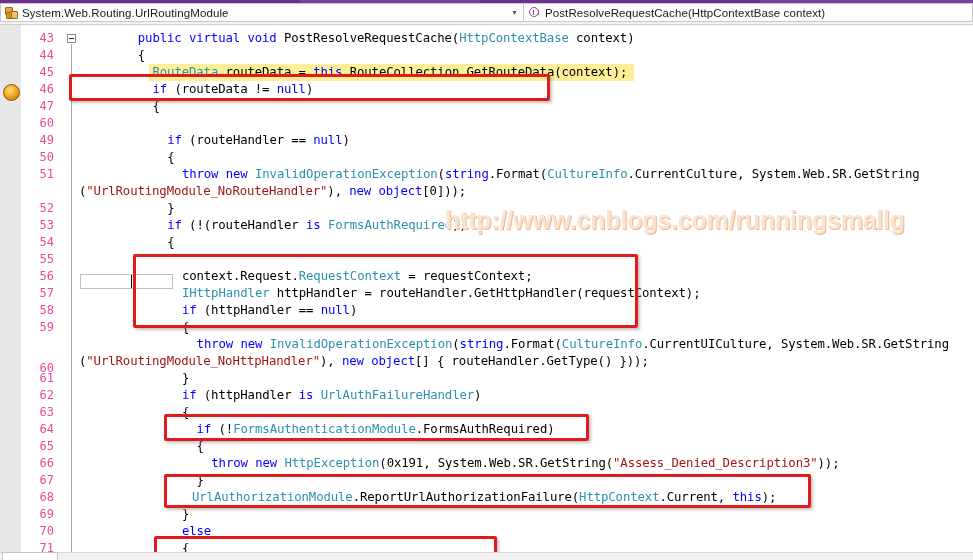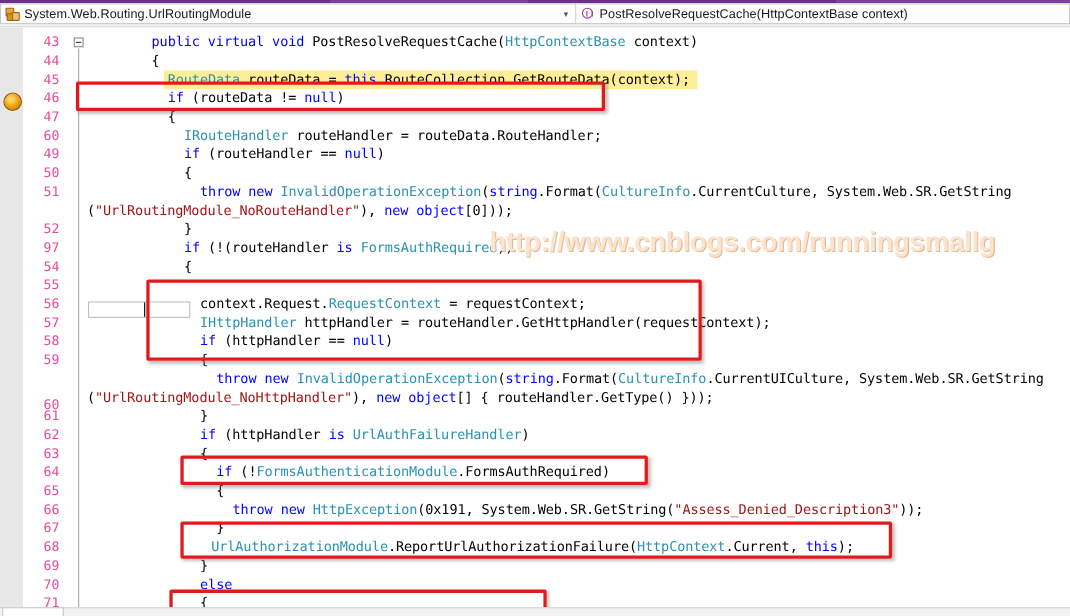--- a/index.html
+++ b/index.html
@@ -216,21 +216,21 @@
       <div class="ln" style="top: 5px;">43</div>
       <div class="ln" style="top: 22px;">44</div>
       <div class="ln" style="top: 39px;">45</div>
       <div class="ln" style="top: 56px;">46</div>
       <div class="ln" style="top: 73px;">47</div>
       <div class="ln" style="top: 90px;">60</div>
       <div class="ln" style="top: 107px;">49</div>
       <div class="ln" style="top: 124px;">50</div>
       <div class="ln" style="top: 141px;">51</div>
       <div class="ln" style="top: 175px;">52</div>
-      <div class="ln" style="top: 192px;">97</div>
+      <div class="ln" style="top: 192px;">53</div>
       <div class="ln" style="top: 209px;">54</div>
       <div class="ln" style="top: 226px;">55</div>
       <div class="ln" style="top: 243px;">56</div>
       <div class="ln" style="top: 260px;">57</div>
       <div class="ln" style="top: 277px;">58</div>
       <div class="ln" style="top: 294px;">59</div>
       <div class="ln" style="top: 311px; margin-top: 24px;">60</div>
       <div class="ln" style="top: 345px;">61</div>
       <div class="ln" style="top: 362px;">62</div>
       <div class="ln" style="top: 379px;">63</div>
@@ -250,21 +250,20 @@
     <div class="collapse-box" style="top: 9px;"></div>
   </div>
 
   <div id="code-area">
     <div id="hl-line" style="top: 39px; left: 69.5px; width: 485.75px;"></div>
   <div class="line" style="top: 5px; left: 58.8px;"><span class="kw">public</span> <span class="kw">virtual</span> <span class="kw">void</span> PostResolveRequestCache(<span class="ty">HttpContextBase</span> context)</div>
       <div class="line" style="top: 22px; left: 58.8px;">{</div>
       <div class="line" style="top: 39px; left: 73.5px;"><span class="ty">RouteData</span> routeData = <span class="kw">this</span>.RouteCollection.GetRouteData(context);</div>
       <div class="line" style="top: 56px; left: 73.5px;"><span class="kw">if</span> (routeData != <span class="kw">null</span>)</div>
       <div class="line" style="top: 73px; left: 73.5px;">{</div>
-      <div class="line" style="top: 90px; left: 88.2px;"><span class="ty">IRouteHandler</span> routeHandler = routeData.RouteHandler;</div>
       <div class="line" style="top: 107px; left: 88.2px;"><span class="kw">if</span> (routeHandler == <span class="kw">null</span>)</div>
       <div class="line" style="top: 124px; left: 88.2px;">{</div>
       <div class="line" style="top: 141px; left: 102.9px;"><span class="kw">throw</span> <span class="kw">new</span> <span class="ty">InvalidOperationException</span>(<span class="kw">string</span>.Format(<span class="ty">CultureInfo</span>.CurrentCulture, System.Web.SR.GetString</div>
       <div class="line" style="top: 158px; left: 0px;">(<span class="st">"UrlRoutingModule_NoRouteHandler"</span>), <span class="kw">new</span> <span class="kw">object</span>[0]));</div>
       <div class="line" style="top: 175px; left: 88.2px;">}</div>
       <div class="line" style="top: 192px; left: 88.2px;"><span class="kw">if</span> (!(routeHandler <span class="kw">is</span> <span class="ty">FormsAuthRequired</span>))</div>
       <div class="line" style="top: 209px; left: 88.2px;">{</div>
       <div class="line" style="top: 243px; left: 102.9px;">context.Request.<span class="ty">RequestContext</span> = requestContext;</div>
       <div class="line" style="top: 260px; left: 102.9px;"><span class="ty">IHttpHandler</span> httpHandler = routeHandler.GetHttpHandler(requestContext);</div>
       <div class="line" style="top: 277px; left: 102.9px;"><span class="kw">if</span> (httpHandler == <span class="kw">null</span>)</div>

